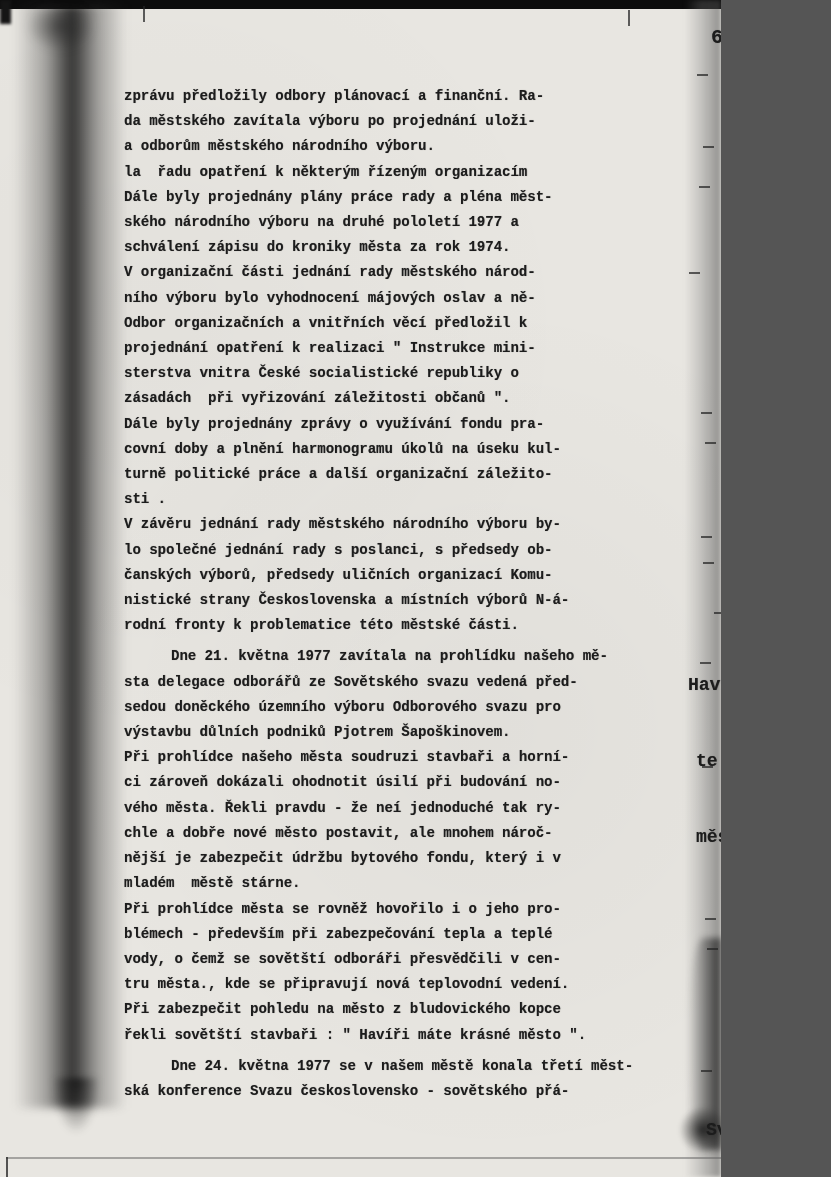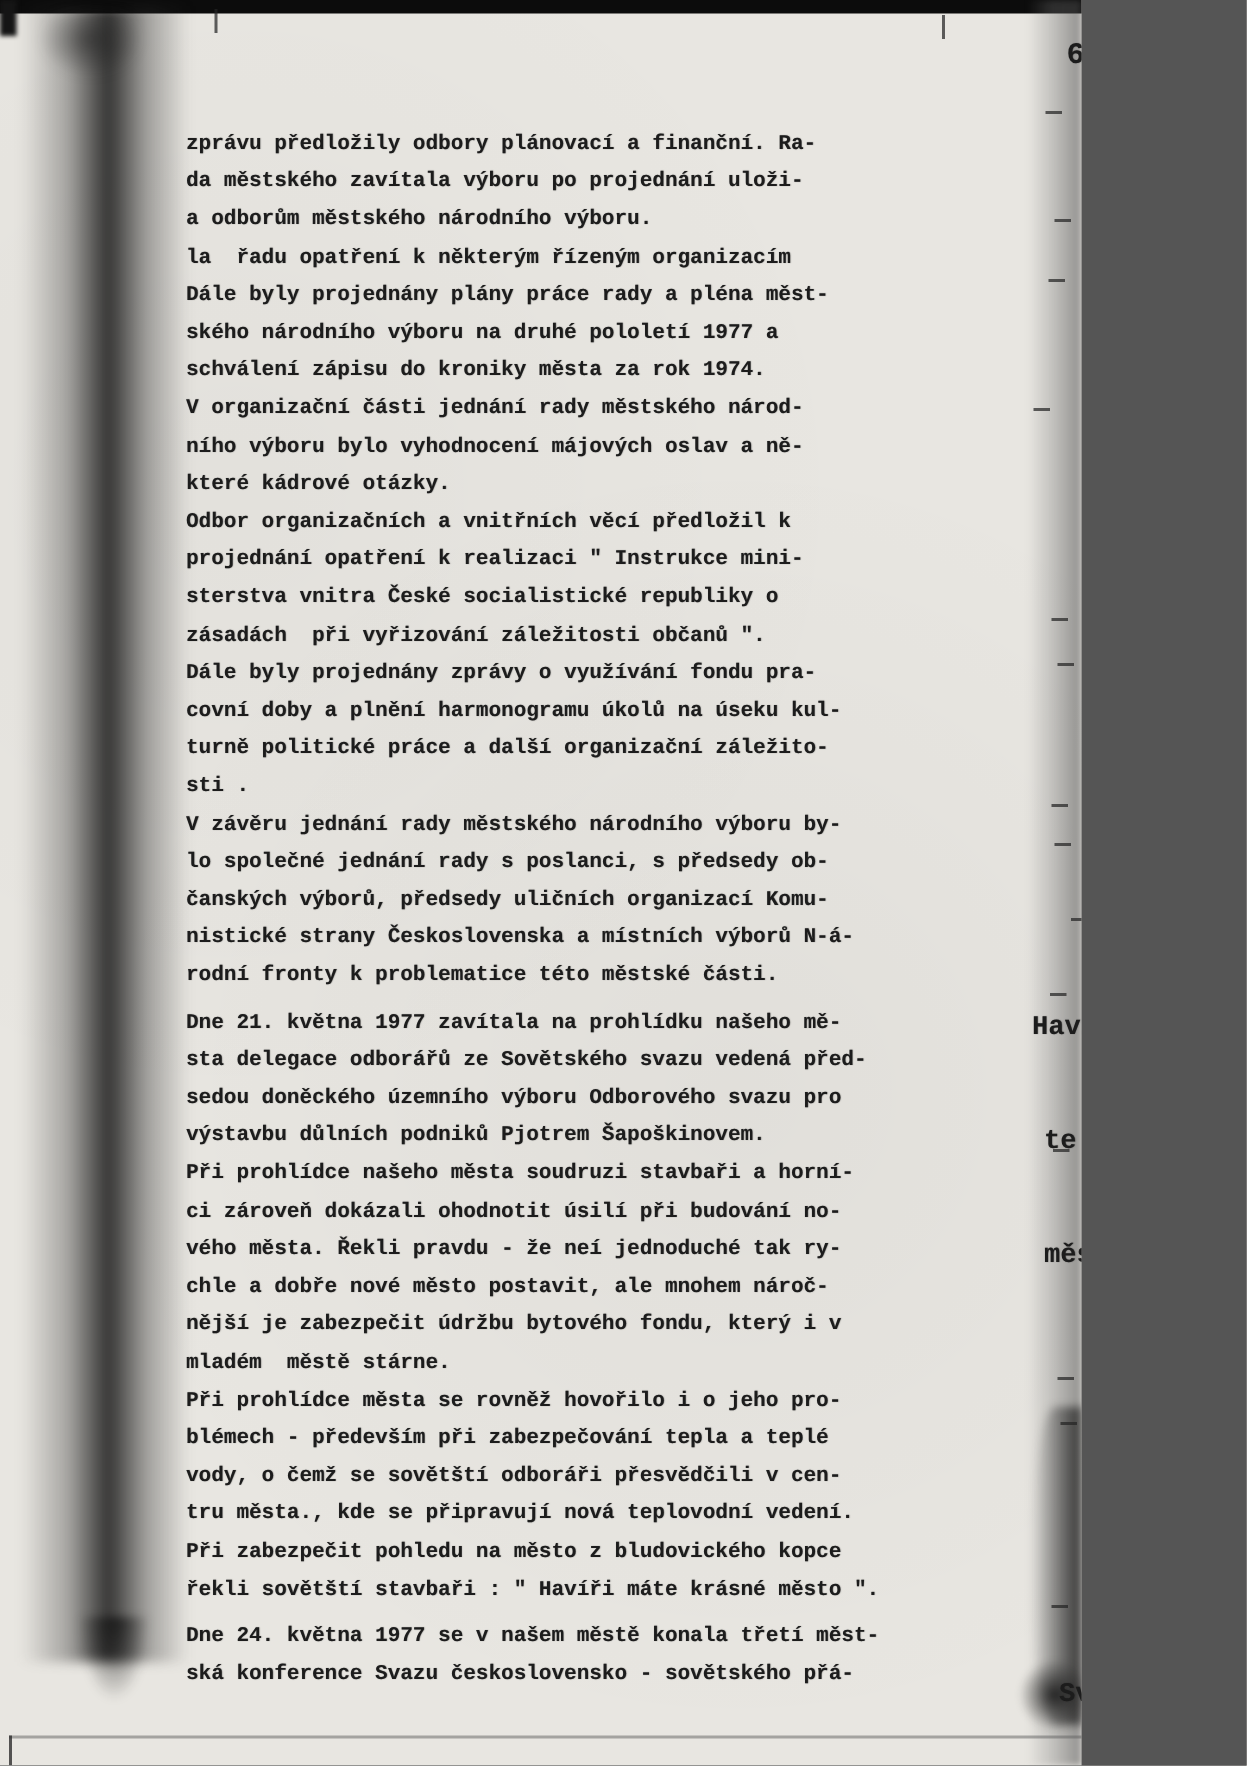--- a/index.html
+++ b/index.html
@@ -54,21 +54,21 @@
     position:absolute; left:711px; top:26px;
     font-size:20px; font-weight:bold; letter-spacing:2px;
     text-shadow:0.3px 0.3px 0.7px rgba(25,25,25,.5);
   }
   .body-text {
     position:absolute; left:124px; top:84px;
     font-size:14px; line-height:25.2px; font-weight:bold;
     text-shadow:0.3px 0.3px 0.7px rgba(25,25,25,.5);
   }
   .tline { white-space:pre; }
-  .tline.gap { margin-top:6px; }
+  .tline.gap { margin-top:6px;margin-left:47px; }
   .note {
     position:absolute; font-size:18px; line-height:25.2px; font-weight:bold;
     white-space:pre; text-shadow:0.3px 0.3px 0.7px rgba(25,25,25,.5);
   }
   .note1 { left:688px; top:623px; }
   .note2 { left:706px; top:1068px; }
   .note1 .n2, .note1 .n3 { margin-left:8px; }
 
   
   .am { position:absolute; background:#242424; opacity:.72; }
@@ -113,21 +113,20 @@
   <div class="body-text">
       <div class="tline">zprávu předložily odbory plánovací a finanční. Ra-</div>
       <div class="tline">da městského zavítala výboru po projednání uloži-</div>
       <div class="tline">a odborům městského národního výboru.</div>
       <div class="tline">la  řadu opatření k některým řízeným organizacím</div>
       <div class="tline">Dále byly projednány plány práce rady a pléna měst-</div>
       <div class="tline">ského národního výboru na druhé pololetí 1977 a</div>
       <div class="tline">schválení zápisu do kroniky města za rok 1974.</div>
       <div class="tline">V organizační části jednání rady městského národ-</div>
       <div class="tline">ního výboru bylo vyhodnocení májových oslav a ně-</div>
-      <div class="tline">které kádrové otázky.</div>
       <div class="tline">Odbor organizačních a vnitřních věcí předložil k</div>
       <div class="tline">projednání opatření k realizaci " Instrukce mini-</div>
       <div class="tline">sterstva vnitra České socialistické republiky o</div>
       <div class="tline">zásadách  při vyřizování záležitosti občanů ".</div>
       <div class="tline">Dále byly projednány zprávy o využívání fondu pra-</div>
       <div class="tline">covní doby a plnění harmonogramu úkolů na úseku kul-</div>
       <div class="tline">turně politické práce a další organizační záležito-</div>
       <div class="tline">sti .</div>
       <div class="tline">V závěru jednání rady městského národního výboru by-</div>
       <div class="tline">lo společné jednání rady s poslanci, s předsedy ob-</div>

